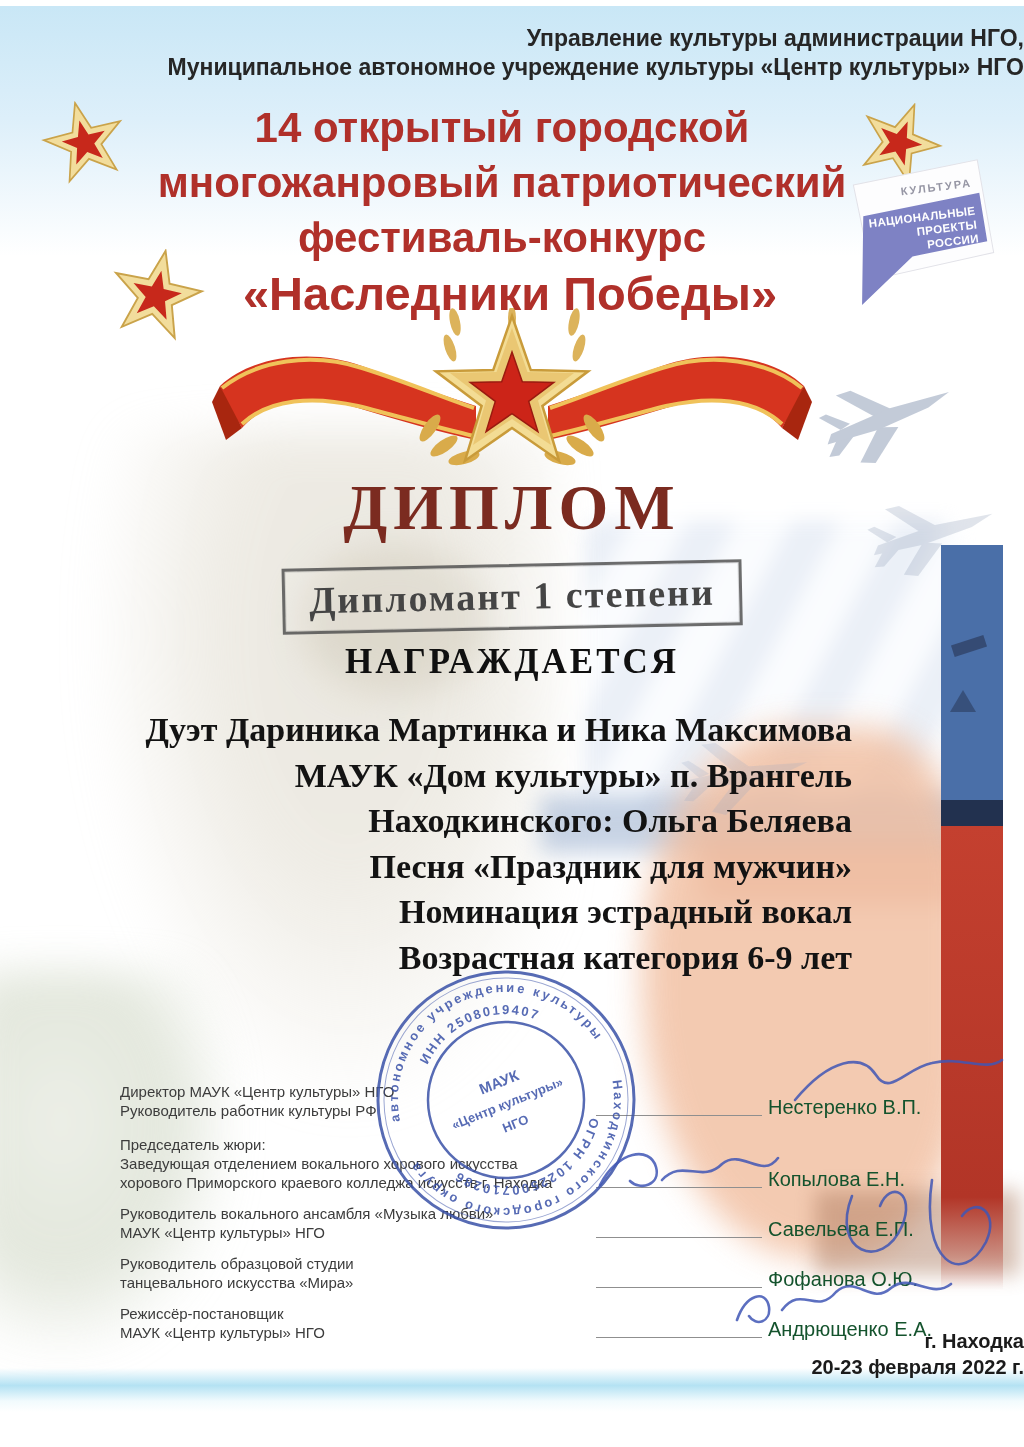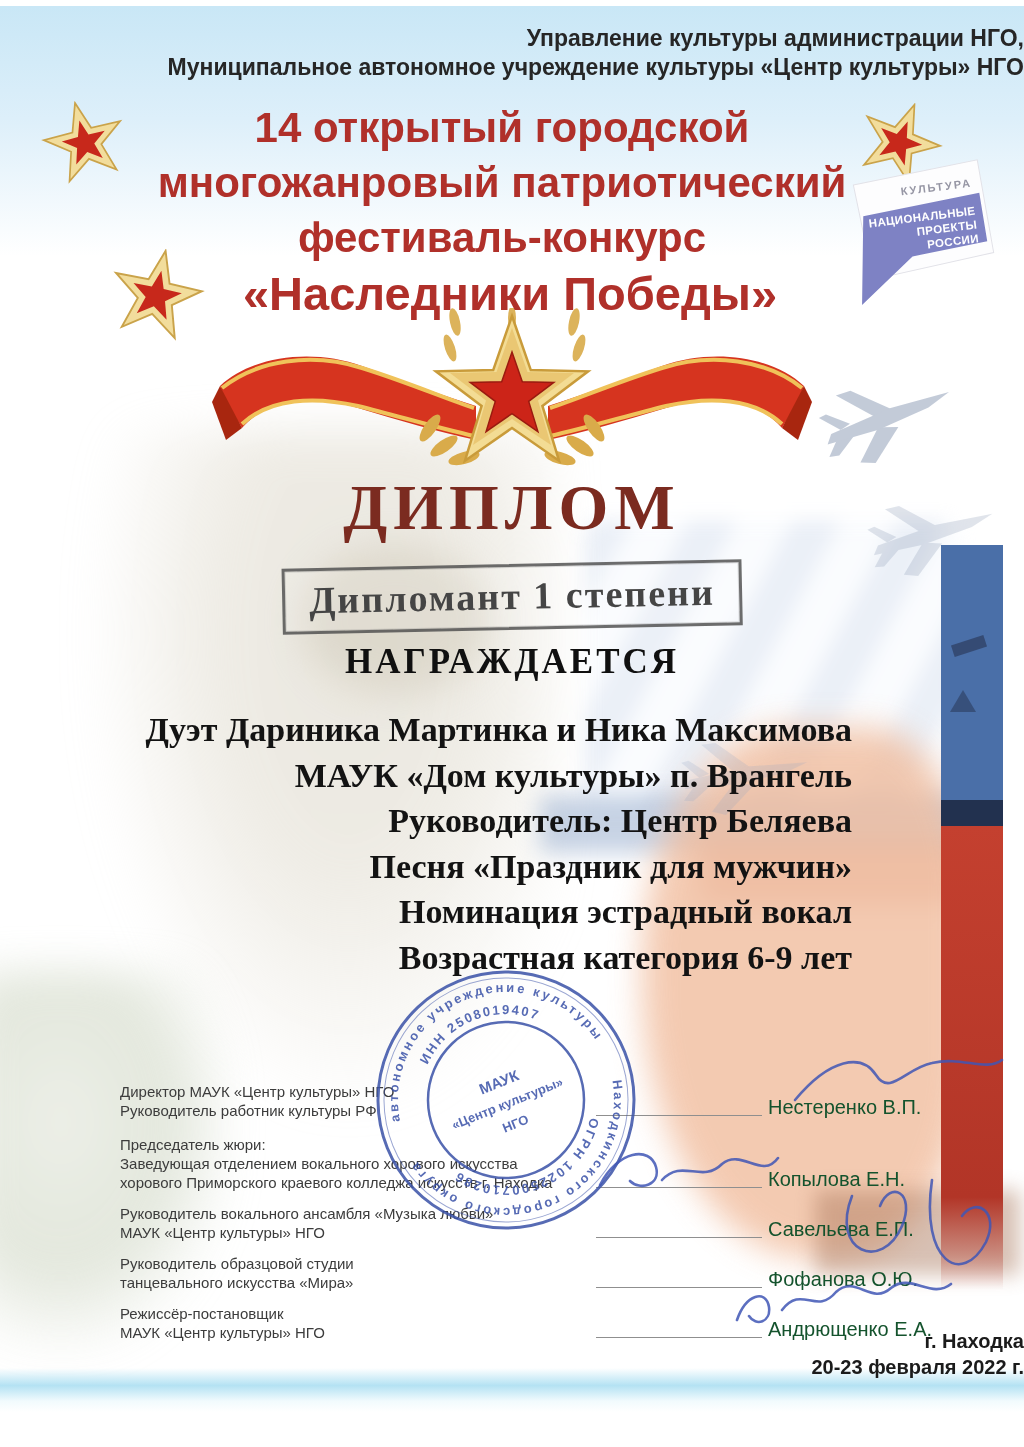--- a/index.html
+++ b/index.html
@@ -204,21 +204,21 @@
 
   <div class="abs diploma-word">ДИПЛОМ</div>
 
   <div class="abs degree-stamp">Дипломант 1 степени</div>
 
   <div class="abs awarded">НАГРАЖДАЕТСЯ</div>
 
   <div class="abs recipient">
     <div>Дуэт Дариника Мартинка и Ника Максимова</div>
     <div>МАУК «Дом культуры» п. Врангель</div>
-    <div>Руководитель: Центр Беляева</div>
+    <div>Находкинского: Ольга Беляева</div>
     <div>Песня «Праздник для мужчин»</div>
     <div>Номинация эстрадный вокал</div>
     <div>Возрастная категория 6-9 лет</div>
   </div>
 
   <div class="abs sig-block">
     <div class="sig-row">
       <div class="sig-label">
         <div>Директор МАУК «Центр культуры» НГО</div>
         <div>Руководитель работник культуры РФ</div>

